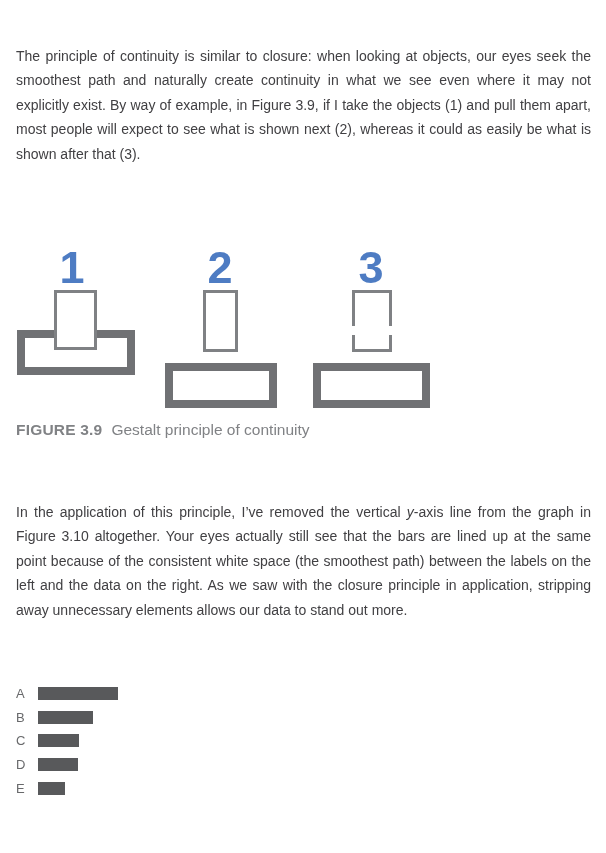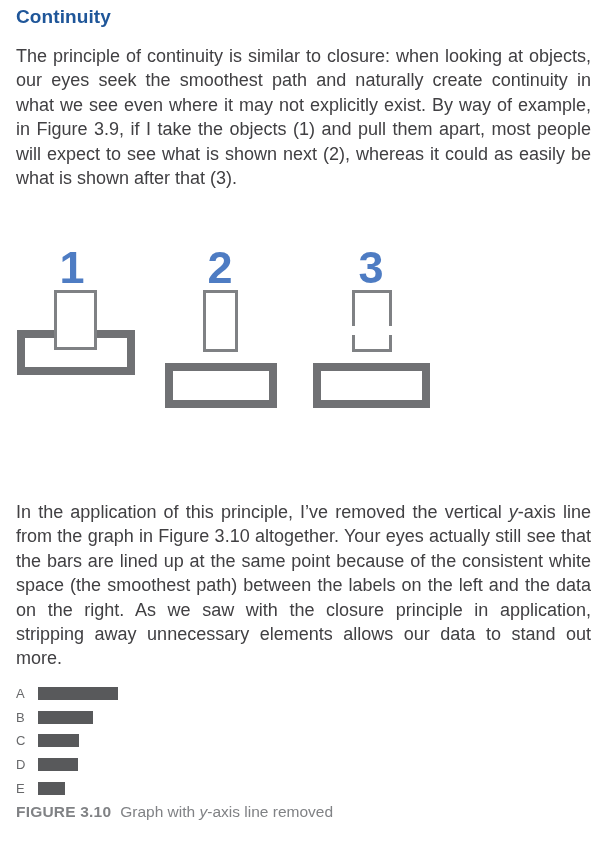--- a/index.html
+++ b/index.html
@@ -10,21 +10,21 @@
     --caption-gray:#808285;
     --text-color:#414043;
     --bar-fill:#58595b;
     --label-gray:#68696b;
   }
   *{margin:0;padding:0;box-sizing:border-box;}
   html,body{background:#ffffff;}
   body{width:606px;height:853px;overflow:hidden;font-family:"Liberation Sans",sans-serif;}
   main{position:relative;width:606px;height:853px;background:#fff;}
   h1{position:absolute;top:6px;left:16px;font-size:19px;font-weight:bold;color:var(--heading-blue);letter-spacing:0.1px;}
-  .para{position:absolute;left:16px;width:575px;font-size:18px;line-height:24.4px;color:var(--text-color);text-align:justify;}
+  .para{position:absolute;left:16px;width:575px;font-size:14px;line-height:24.4px;color:var(--text-color);text-align:justify;}
   .para1{top:44px;}
   .para2{top:476px;margin-top:24px;}
   .para i{font-style:italic;}
   
   .fig39{position:absolute;top:245px;left:0;width:606px;height:210px;}
   .fig-num{position:absolute;top:0;width:50px;text-align:center;font-size:45px;line-height:1;font-weight:bold;color:var(--number-blue);}
   .n1{left:47px;}
   .n2{left:195px;}
   .n3{left:346px;}
   .shape{position:absolute;background:#ffffff;}
@@ -46,39 +46,41 @@
   .chart{position:absolute;left:16px;top:687px;display:flex;flex-direction:column;gap:10.7px;}
   .chart-row{display:flex;align-items:center;height:13px;}
   .chart-label{display:inline-block;width:16px;font-size:13px;line-height:13px;color:var(--label-gray);}
   .chart-bar{height:13px;margin-left:6px;background:var(--bar-fill);}
 </style>
 </head>
 <body>
 
 <main>
 
-  <h1>Continuity</h1>
 
   <p class="para para1">The principle of continuity is similar to closure: when looking at objects, our eyes seek the smoothest path and naturally create continuity in what we see even where it may not explicitly exist. By way of example, in Figure 3.9, if I take the objects (1) and pull them apart, most people will expect to see what is shown next (2), whereas it could as easily be what is shown after that (3).</p>
 
   <div class="fig39">
     <div class="fig-num n1">1</div>
     <div class="fig-num n2">2</div>
     <div class="fig-num n3">3</div>
 
     <div class="shape hbar hbar1"></div>
     <div class="shape vrect vrect1"></div>
 
     <div class="shape vrect vrect2"></div>
     <div class="shape hbar hbar2"></div>
 
     <div class="shape r3top"></div>
     <div class="shape r3u"></div>
     <div class="shape hbar hbar3"></div>
 
+    <p class="caption cap39">
+      <b>FIGURE 3.9</b><span>Gestalt principle of continuity</span>
+    </p>
   </div>
 
   <p class="para para2"><span>In the application of this principle, I’ve removed the vertical </span><i>y</i><span>-axis line from the graph in Figure 3.10 altogether. Your eyes actually still see that the bars are lined up at the same point because of the consistent white space (the smoothest path) between the labels on the left and the data on the right. As we saw with the closure principle in application, stripping away unnecessary elements allows our data to stand out more.</span></p>
 
   <div class="chart">
       <div class="chart-row">
         <span class="chart-label">A</span>
         <div class="chart-bar" style="width: 80px; background: rgb(88, 89, 91);"></div>
       </div>
       <div class="chart-row">
@@ -92,17 +94,14 @@
       <div class="chart-row">
         <span class="chart-label">D</span>
         <div class="chart-bar" style="width: 40px; background: rgb(88, 89, 91);"></div>
       </div>
       <div class="chart-row">
         <span class="chart-label">E</span>
         <div class="chart-bar" style="width: 27px; background: rgb(88, 89, 91);"></div>
       </div>
     </div>
 
-  <p class="caption cap310">
-    <b>FIGURE 3.10</b><span><span>Graph with </span><i>y</i><span>-axis line removed</span></span>
-  </p>
 
 </main>
 
 </body></html>

